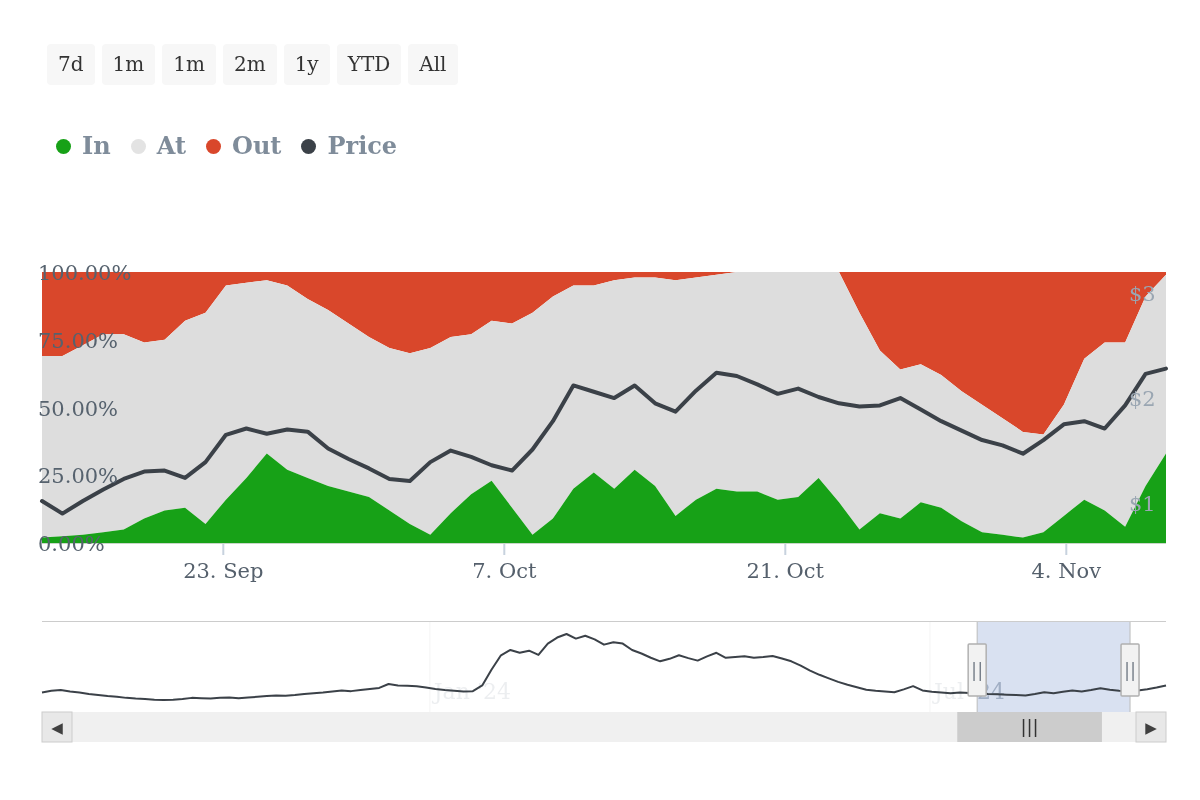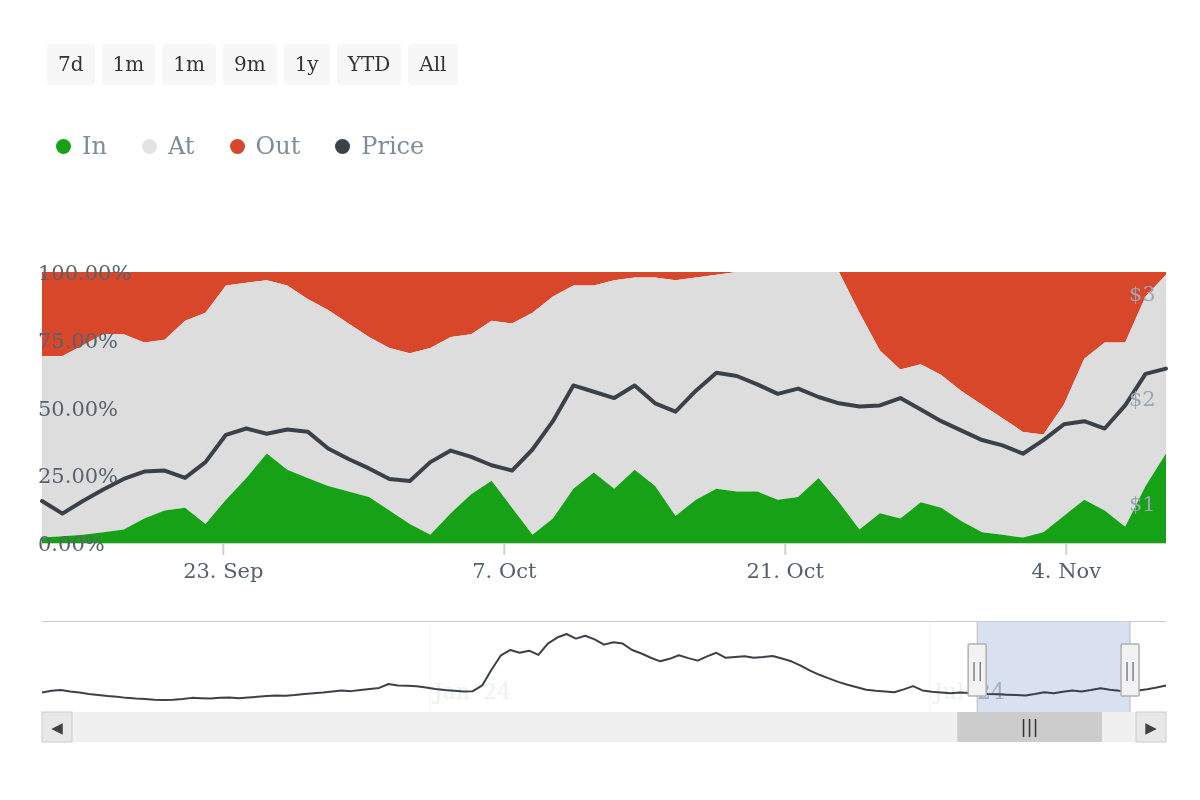--- a/index.html
+++ b/index.html
@@ -37,21 +37,22 @@
     white-space: nowrap;
   }
 
   
   #legend {
     position: absolute;
     left: 56px;
     top: 134px;
     display: flex;
     align-items: flex-start;
-    gap: 35px;
+    gap: 20px;
+    font-weight: bold;
   }
   .legend-item {
     display: flex;
     align-items: center;
     gap: 11px;
     cursor: pointer;
   }
   .legend-dot {
     width: 15px;
     height: 15px;
@@ -105,21 +106,21 @@
     fill: #b5bcc4;
   }
 </style>
 </head>
 <body>
 
 <div id="range-selector">
     <button class="range-btn">7d</button>
     <button class="range-btn">1m</button>
     <button class="range-btn">1m</button>
-    <button class="range-btn">9m</button>
+    <button class="range-btn">2m</button>
     <button class="range-btn">1y</button>
     <button class="range-btn">YTD</button>
     <button class="range-btn">All</button>
   </div>
 
 <div id="legend">
     <div class="legend-item">
       <span class="legend-dot" style="background: rgb(23, 161, 23);"></span>
       <span class="legend-label">In</span>
     </div>

